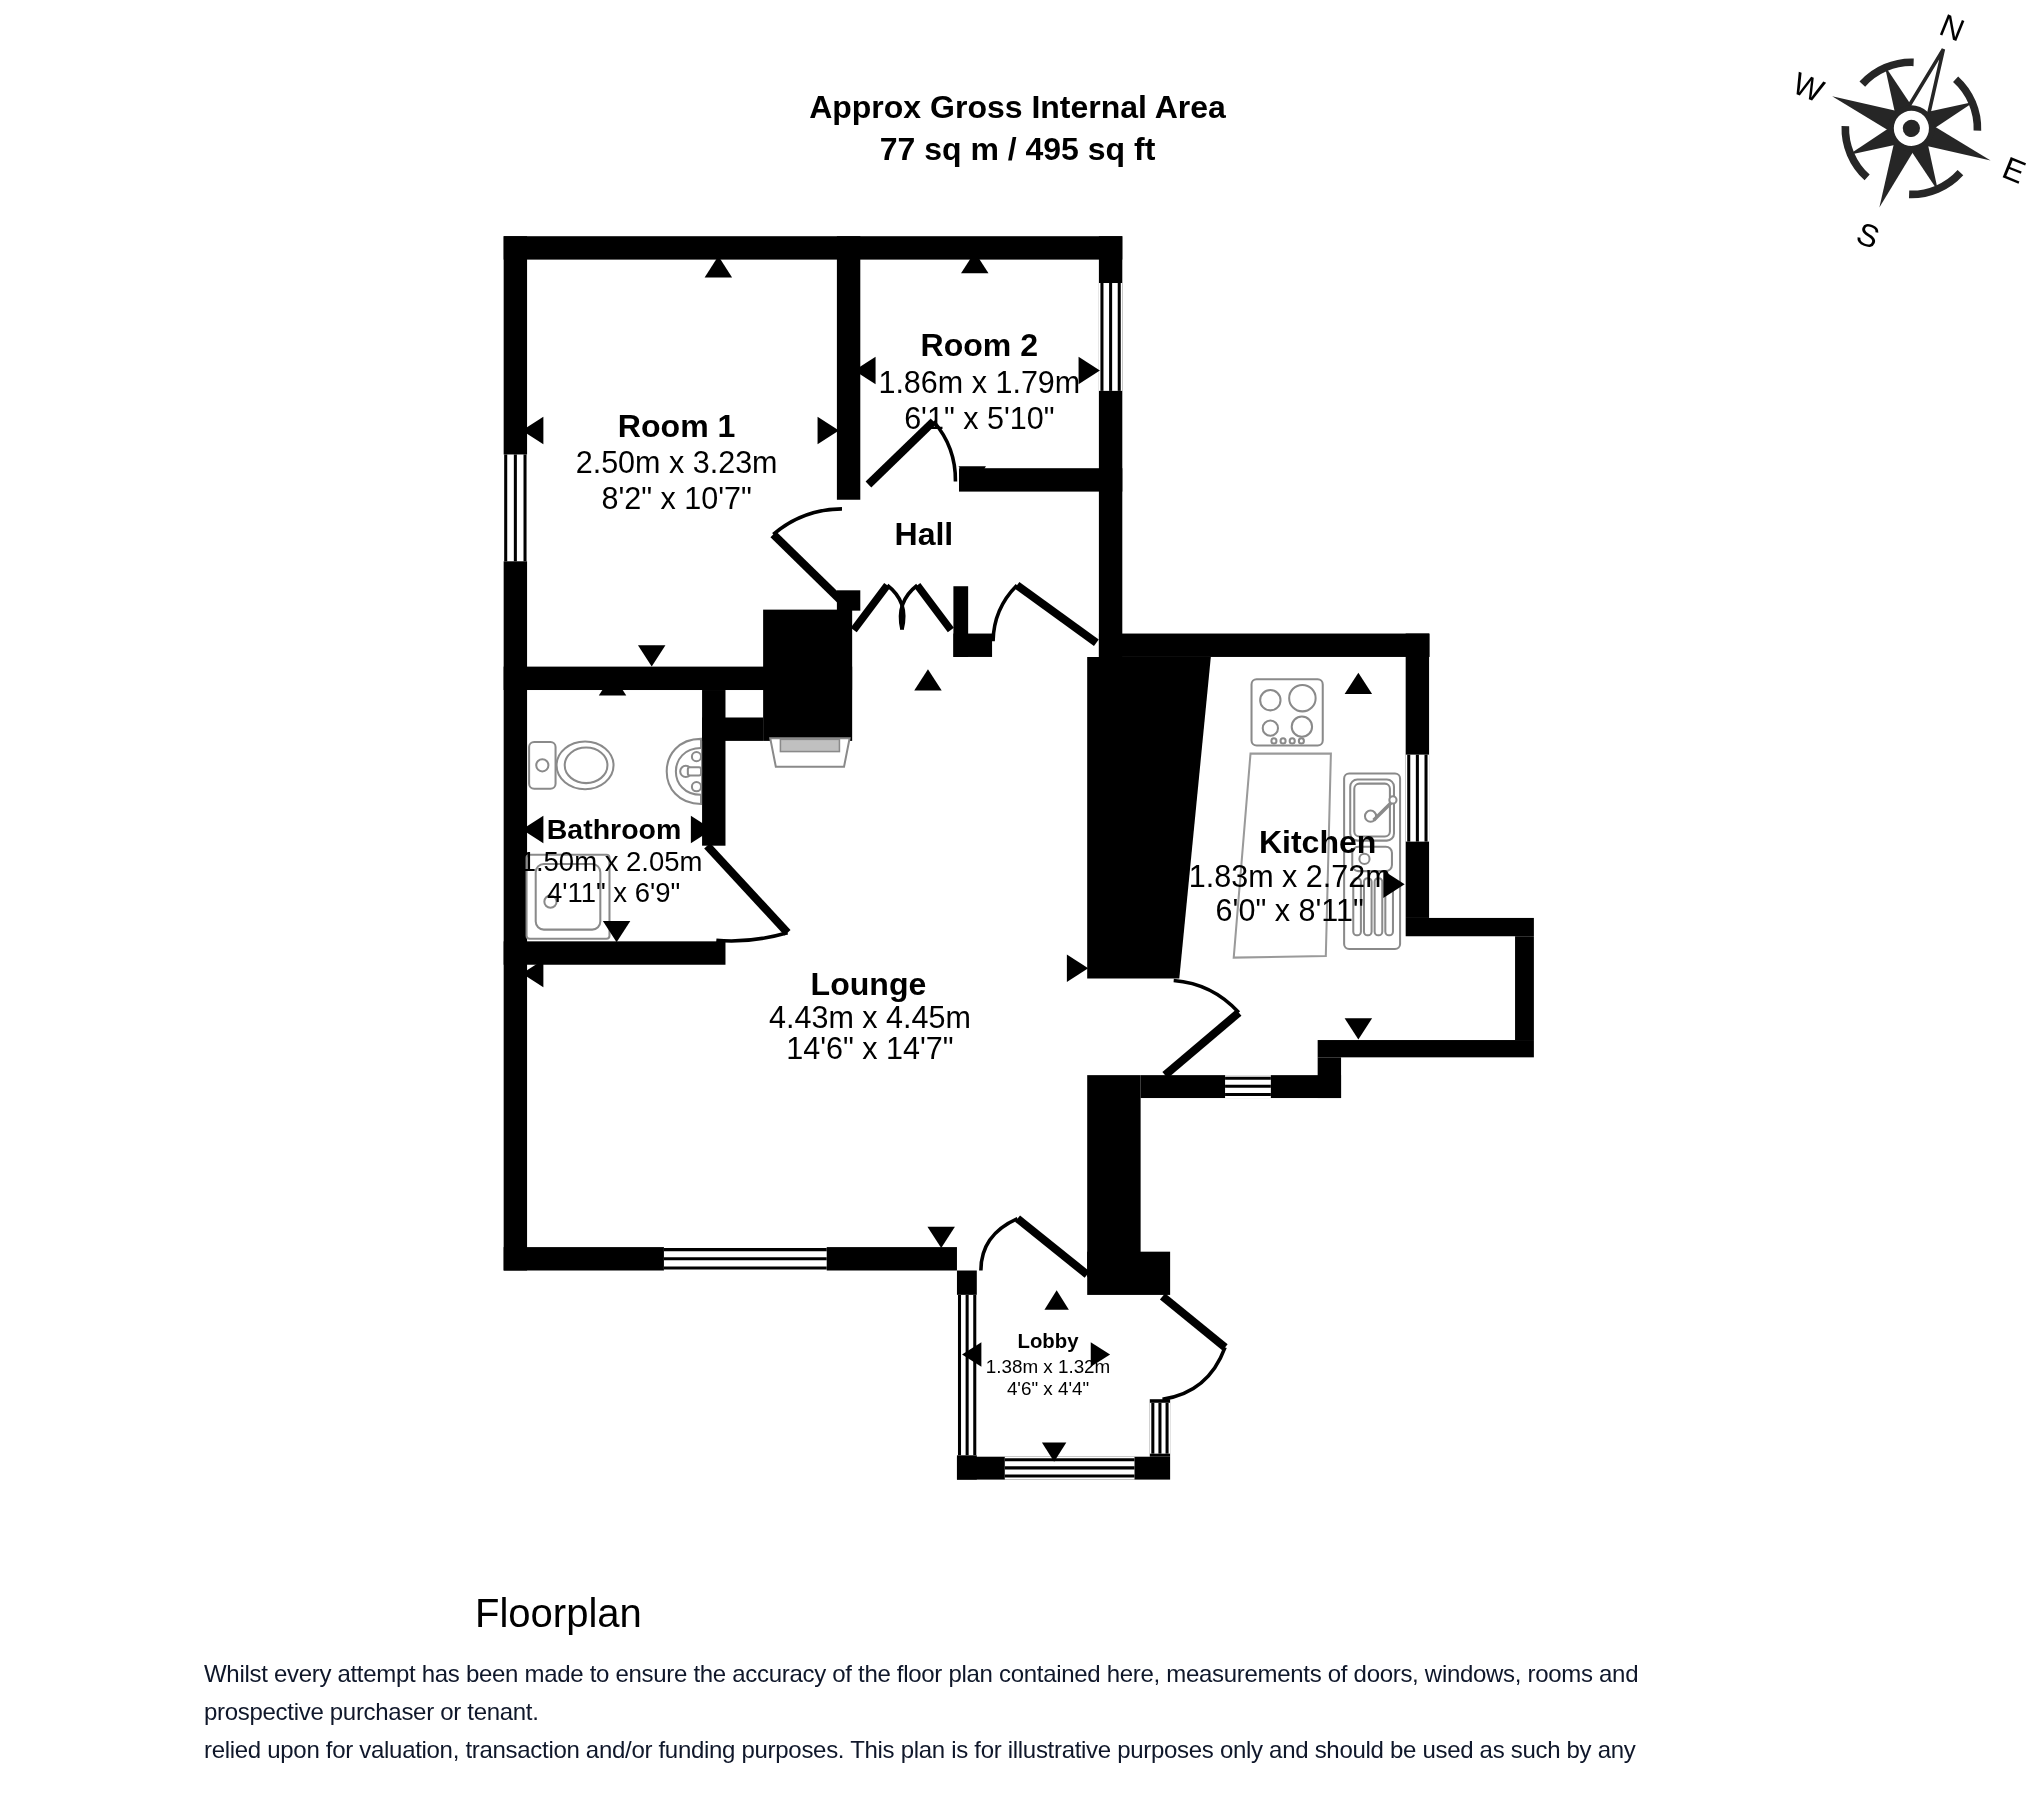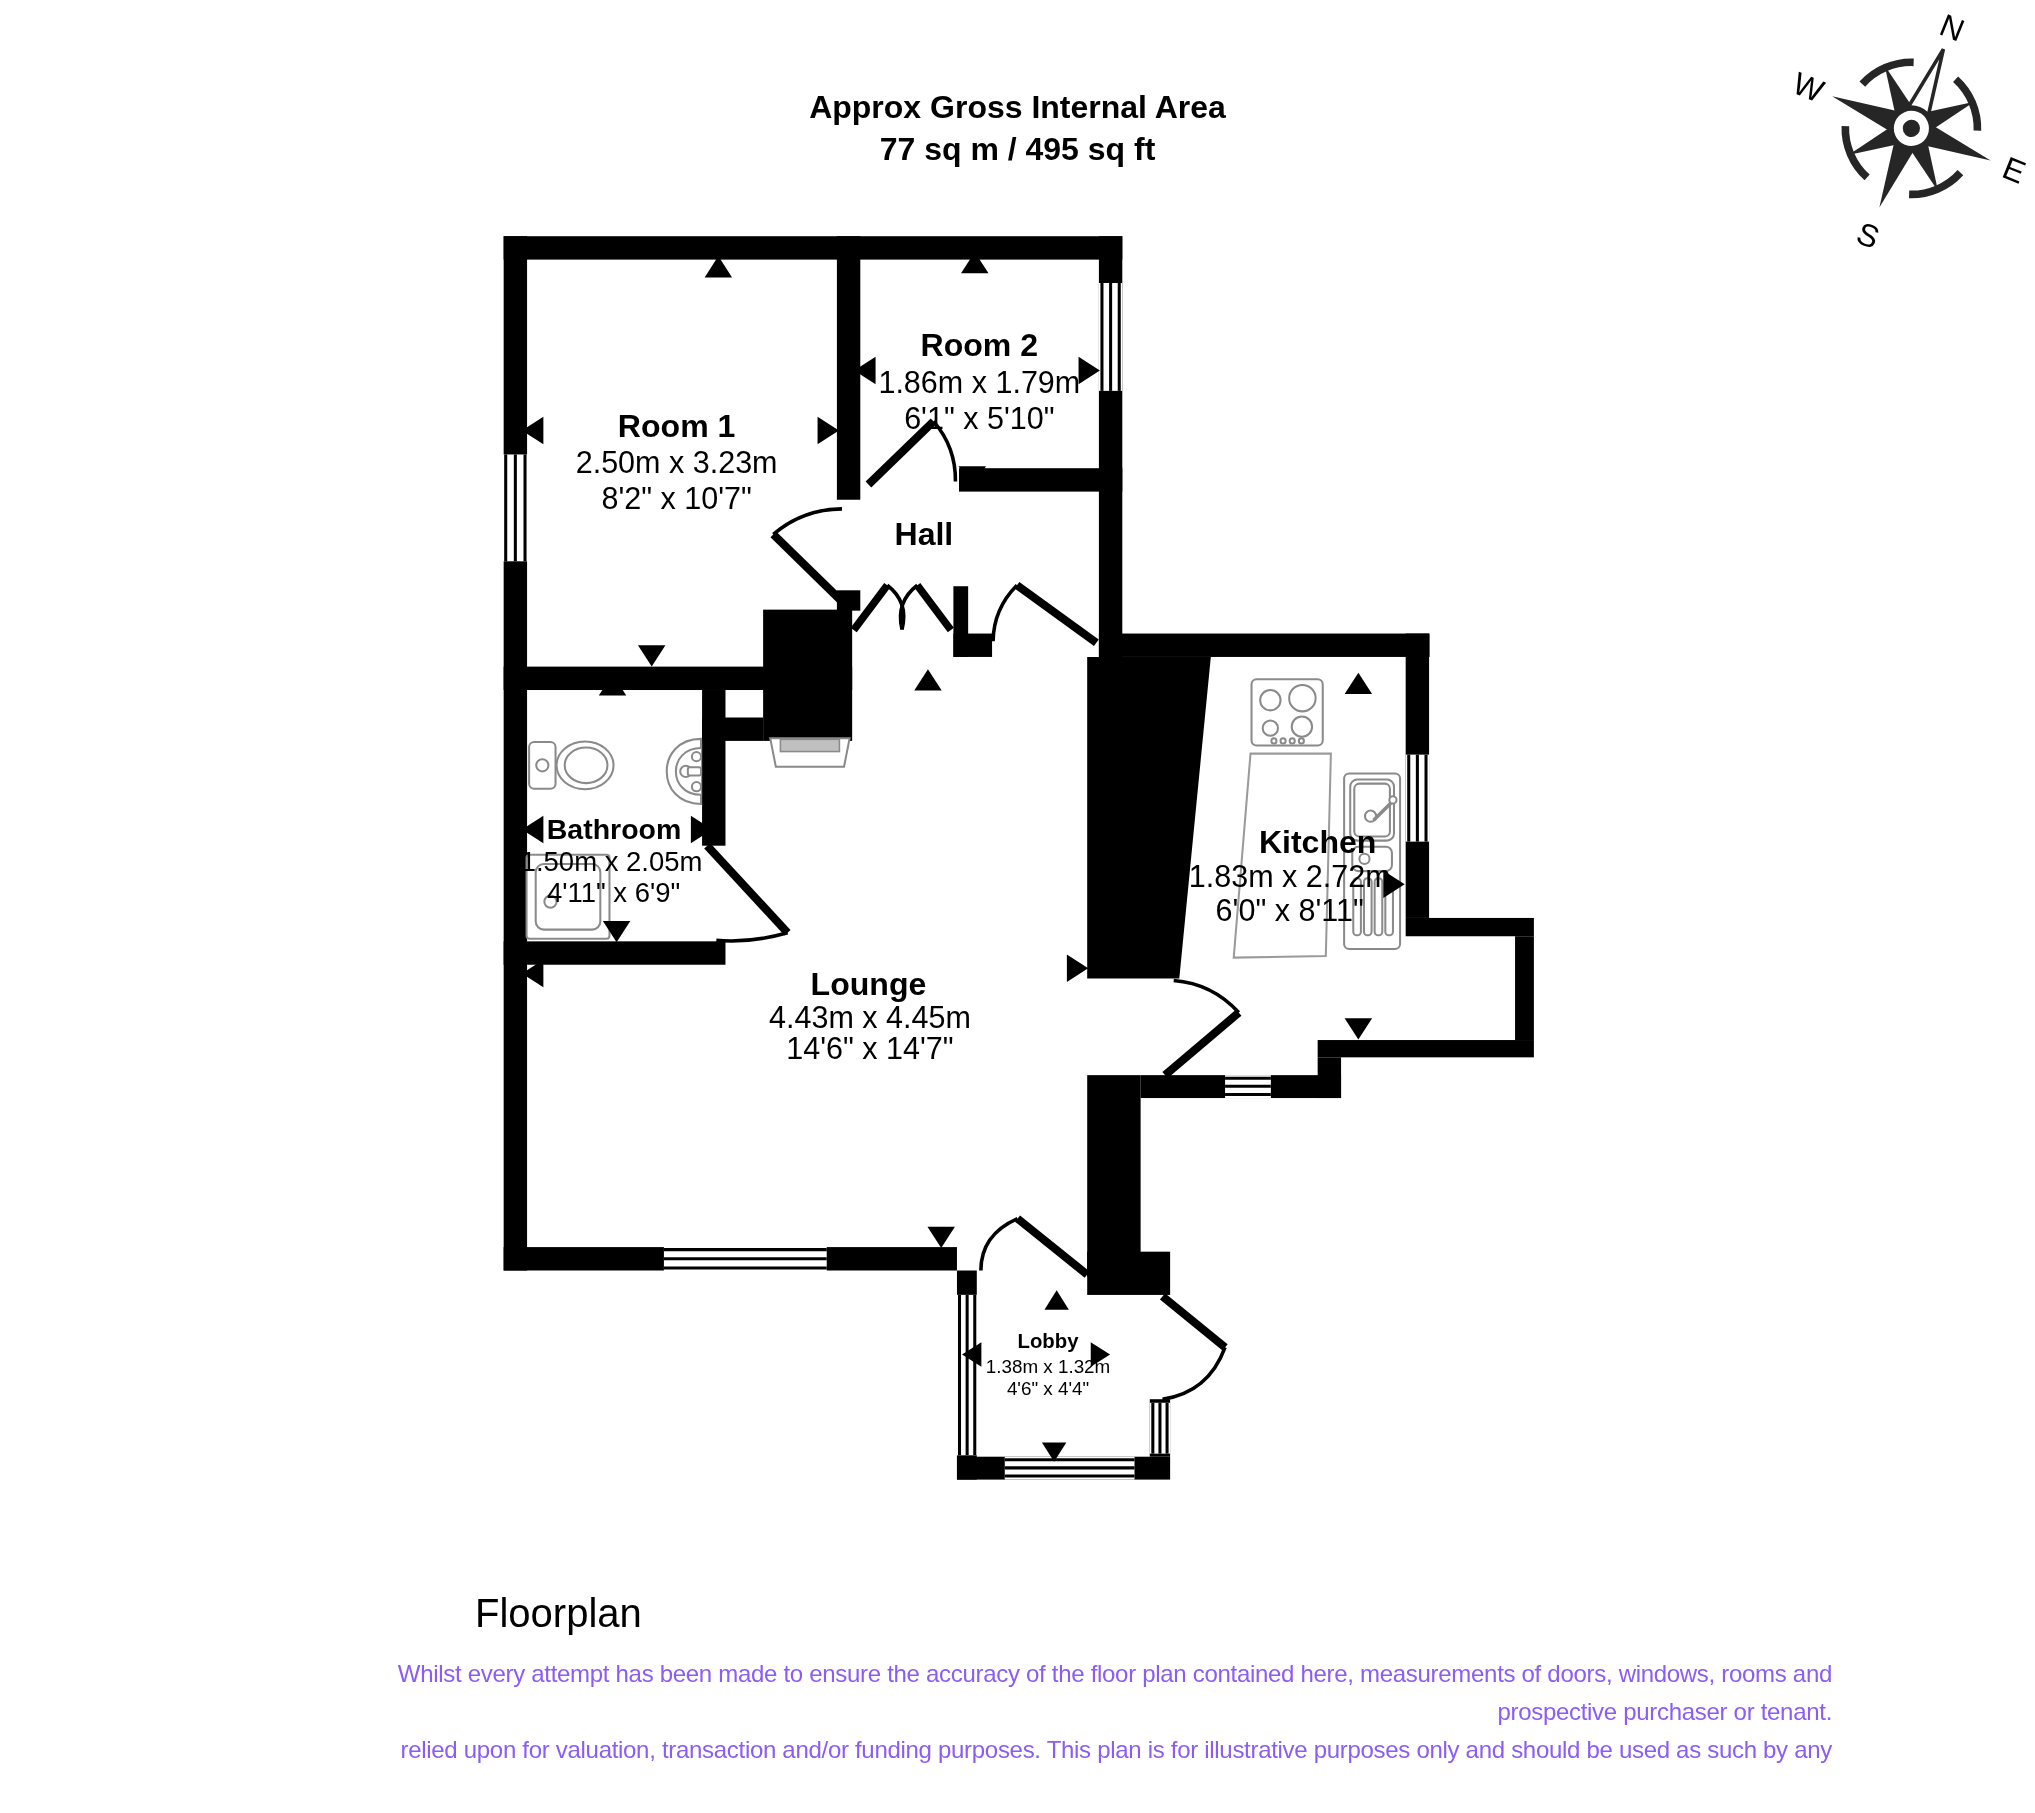--- a/index.html
+++ b/index.html
@@ -1,22 +1,22 @@
 <!DOCTYPE html>
 <html style="font-size:8.1px"><head>
 <meta charset="utf-8">
 <style>
   html,body{margin:0;padding:0;background:#fff;}
   body{width:2035px;height:1814px;position:relative;font-family:"Liberation Sans",sans-serif;}
   .title{position:absolute;top:62px;left:0;width:2035px;text-align:center;
          font-size:32px;font-weight:bold;line-height:1.32;color:#000;margin-top:24px;}
   .plan-svg{position:absolute;left:0;top:0;}
   .floorplan-label{position:absolute;left:475px;top:1551px;font-size:40px;color:#000;margin-top:40px;}
-  .disclaimer{position:absolute;left:204px;top:1655px;width:1628px;text-align:right;
-              font-size:24px;line-height:38px;color:#8b5cf6;letter-spacing:-0.3px;}
+  .disclaimer{position:absolute;left:204px;top:1655px;width:1628px;text-align:left;
+              font-size:24px;line-height:38px;color:#0f172a;letter-spacing:-0.3px;}
   svg text{font-family:"Liberation Sans",sans-serif;fill:#000;}
 </style>
 </head>
 <body>
 
 <div class="title">
   <div>Approx Gross Internal Area</div>
   <div>77 sq m / 495 sq ft</div>
 </div>
 

